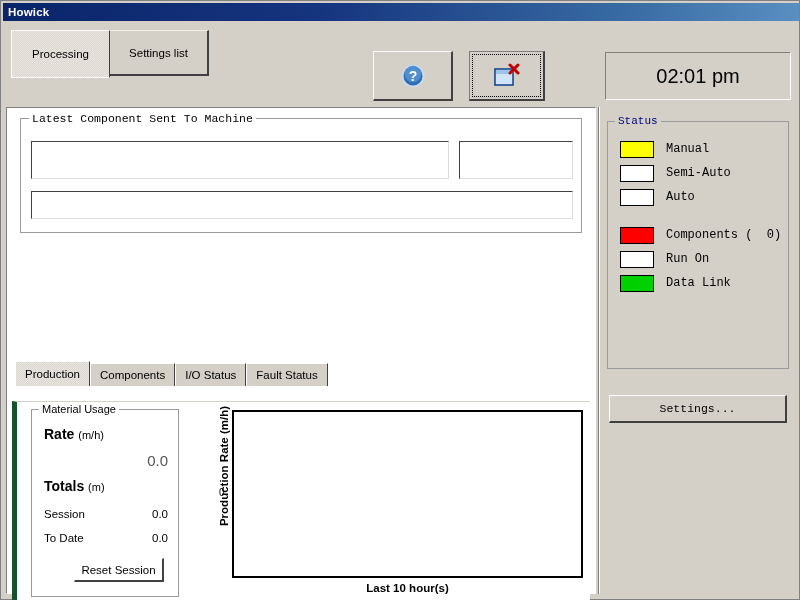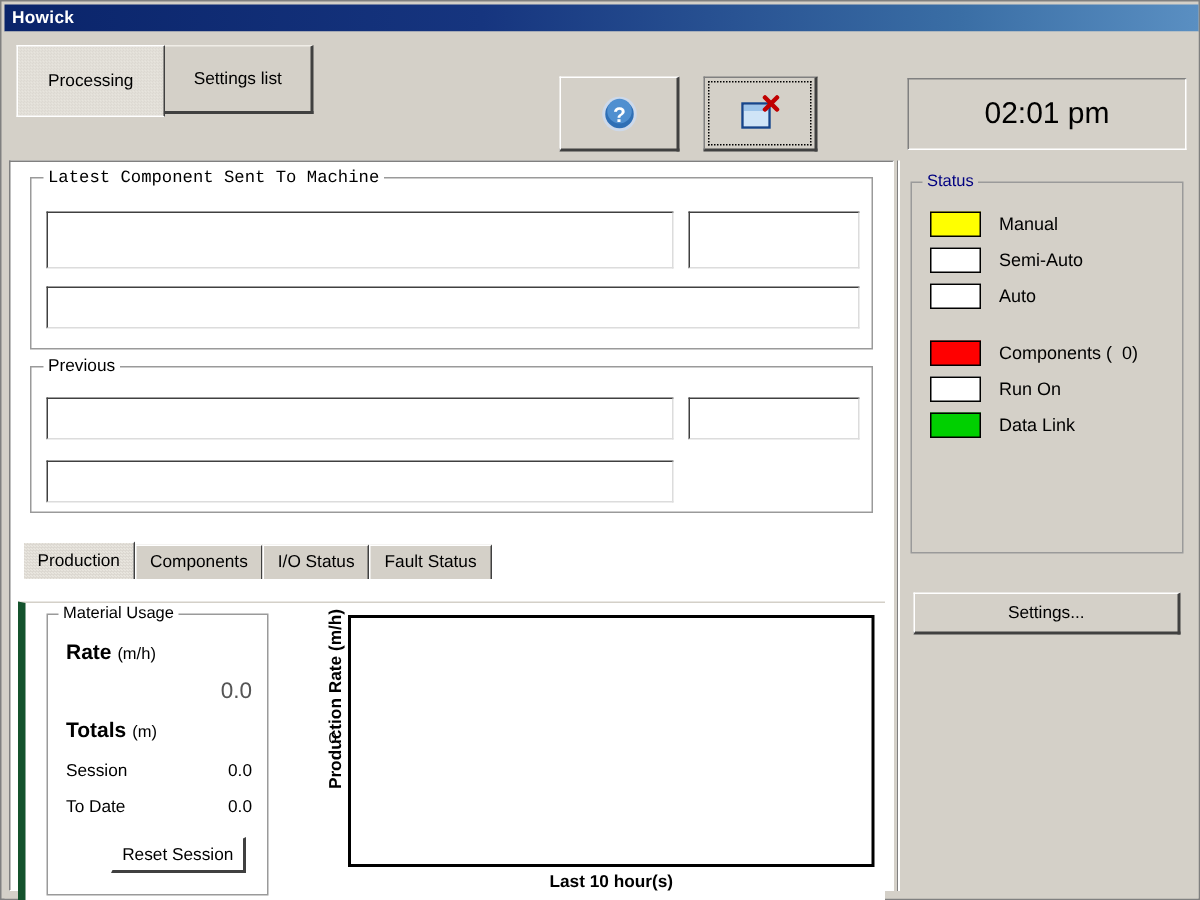--- a/index.html
+++ b/index.html
@@ -321,20 +321,21 @@
     font-size: 11.5px;
     font-weight: bold;
   }
 
   
   #sidebar {
     position: absolute;
     left: 598px; top: 86px;
     width: 194px; height: 487px;
     background: #d4d0c8;
+    font-family: Liberation Mono, monospace;
   }
   #status-group {
     position: absolute;
     left: 6px; top: 14px;
     width: 182px; height: 248px;
     box-sizing: border-box;
     border: 1px solid #9a9a9a;
   }
   #status-group > .gb-legend {
     position: absolute;
@@ -436,27 +437,20 @@
     <div id="main-panel">
 
       <div class="groupbox" style="left:13px; top:10px; width:562px; height:115px;font-family:Liberation Mono, monospace;">
         <span class="gb-legend">Latest Component Sent To Machine</span>
 
         <div class="editfield" style="left:10px; top:22px; width:418px; height:38px;"></div>
         <div class="editfield" style="left:438px; top:22px; width:114px; height:38px;"></div>
         <div class="editfield" style="left:10px; top:72px; width:542px; height:28px;"></div>
       </div>
 
-      <div class="groupbox" style="left:13px; top:136px; width:562px; height:98px;">
-        <span class="gb-legend">Previous</span>
-
-        <div class="editfield" style="left:10px; top:20px; width:418px; height:28px;"></div>
-        <div class="editfield" style="left:438px; top:20px; width:114px; height:28px;"></div>
-        <div class="editfield" style="left:10px; top:62px; width:418px; height:28px;"></div>
-      </div>
 
       <div id="bottom-tabstrip">
         <div class="btab active">
           <span>Production</span>
         </div>
         <div class="btab">
           <span>Components</span>
         </div>
         <div class="btab">
           <span>I/O Status</span>

